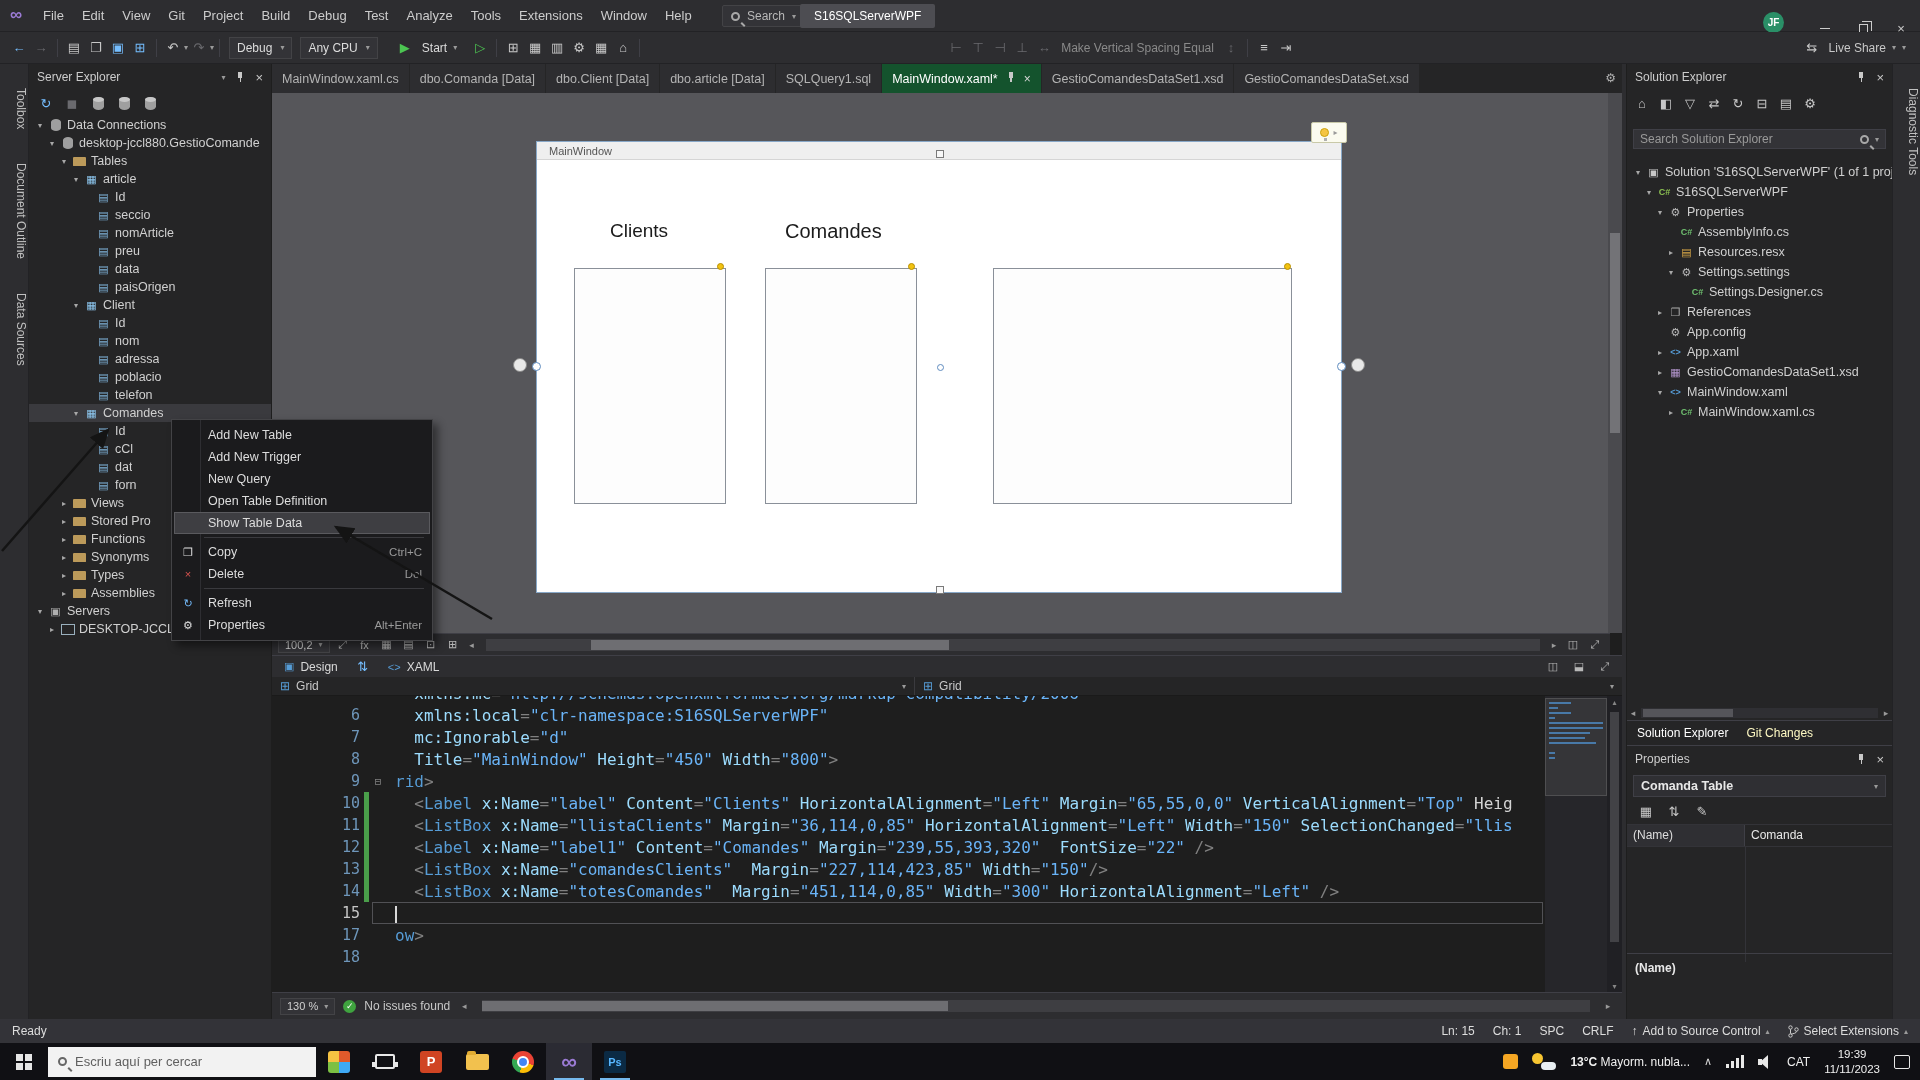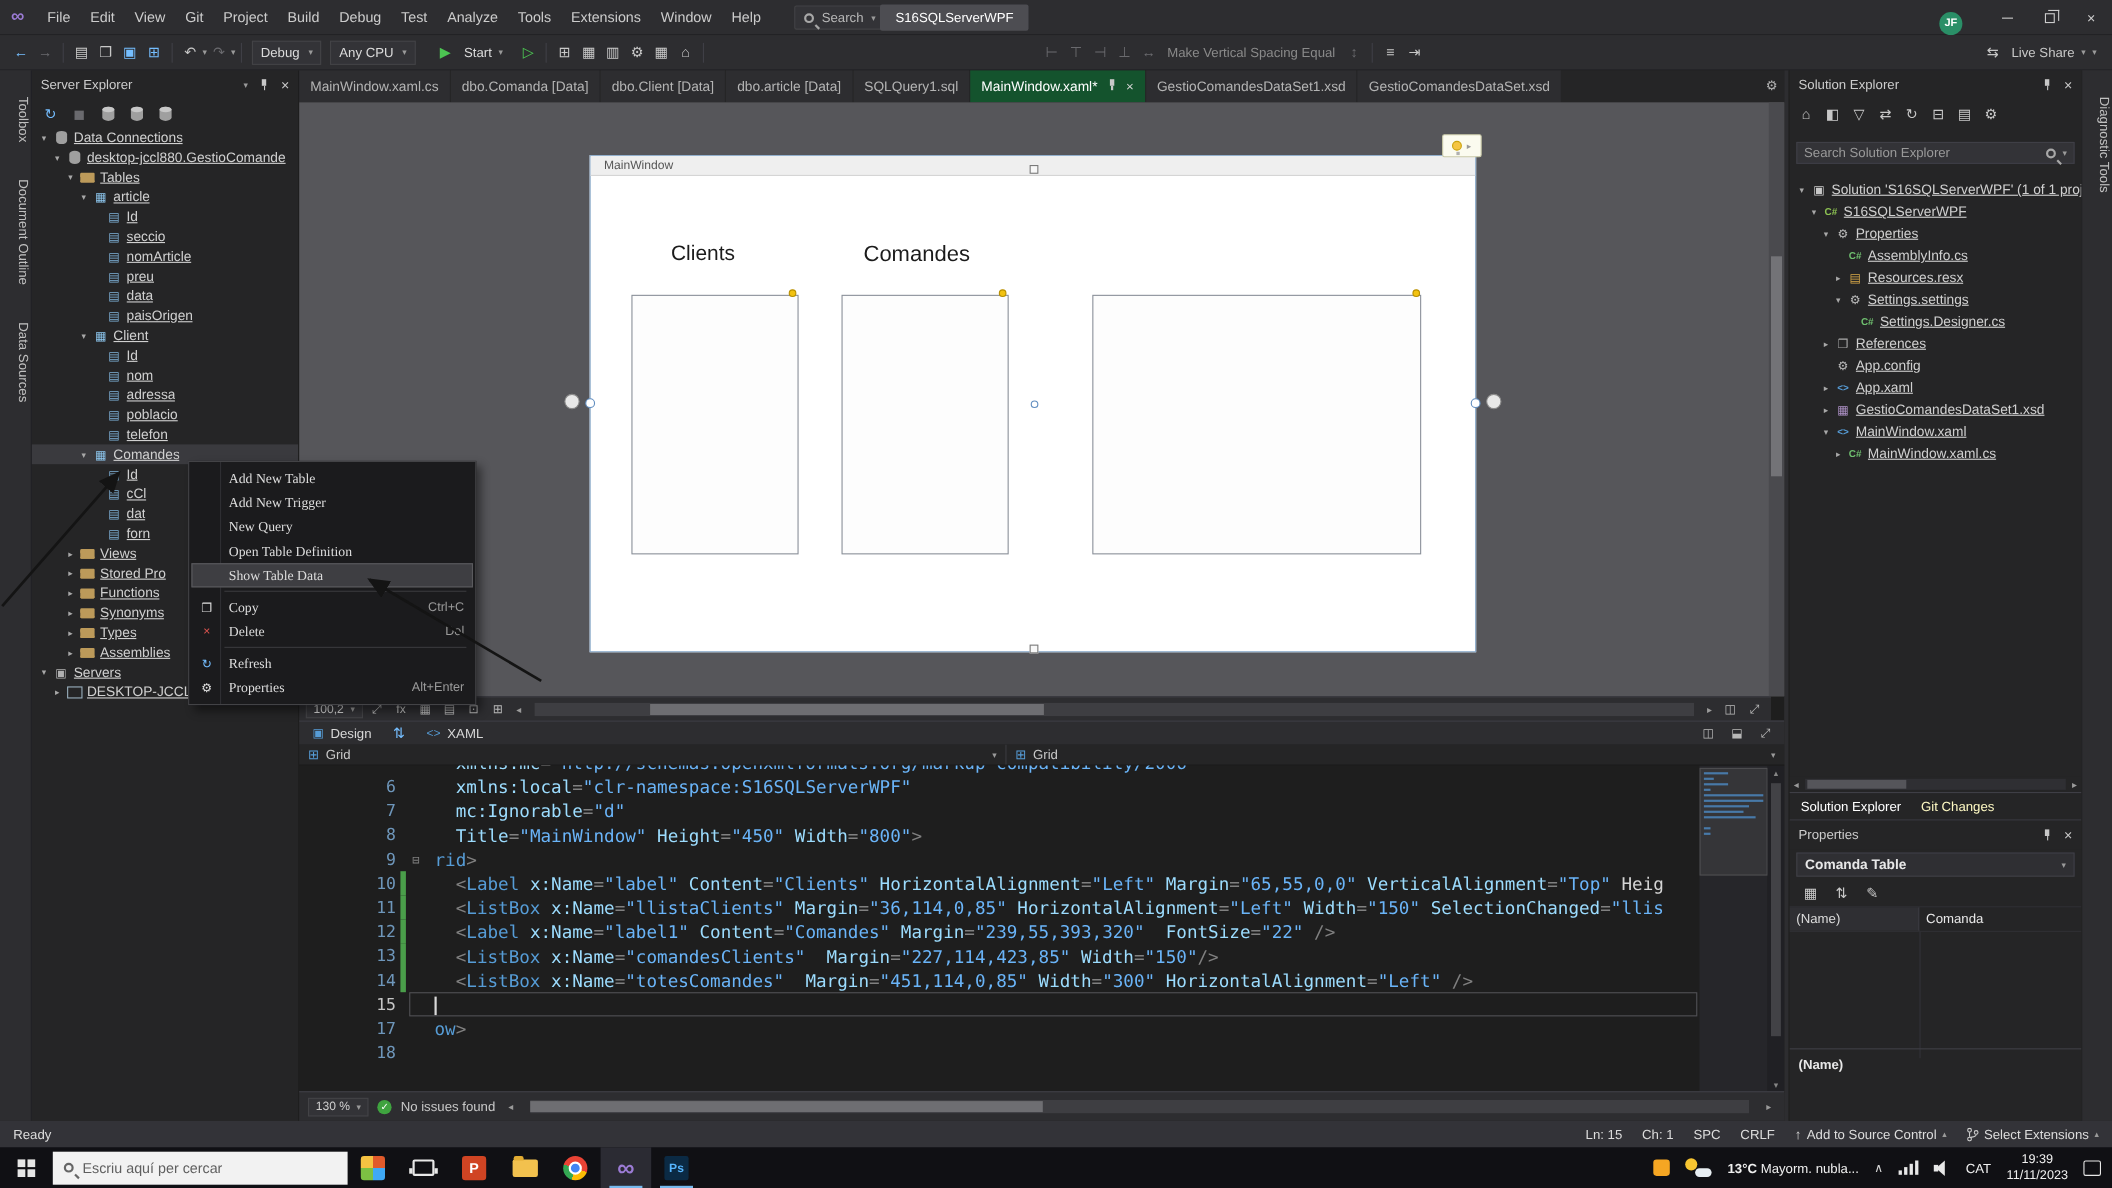--- a/index.html
+++ b/index.html
@@ -8,21 +8,21 @@
   i { font-style:normal; }
   #screen { position:relative; width:1920px; height:1080px; overflow:hidden; background:#2d2d30; color:#cccccc; font-size:13px; }
 
   
   #titlebar { position:absolute; left:0; top:0; width:1920px; height:32px; background:#2d2d30; border-bottom:1px solid #222225; }
   .vslogo { position:absolute; left:10px; top:5px; font-size:17px; color:#9b7bd4; font-weight:bold; }
   #menubar { position:absolute; left:34px; top:0; height:32px; display:flex; align-items:center; }
   .menu-item { padding:0 9px; line-height:32px; color:#cccccc; font-size:13px; cursor:default; }
   .tb-search { position:absolute; left:722px; top:5px; width:112px; height:22px; background:#333337; border:1px solid #434346; border-radius:2px; display:flex; align-items:center; gap:7px; padding:0 8px; color:#b8b8b8; font-size:12px; }
   .tb-title { position:absolute; left:800px; top:4px; height:24px; padding:0 14px; background:#4d4d52; color:#ffffff; font-size:12px; display:flex; align-items:center; border-radius:2px; }
-  .tb-right { position:absolute; right:0; top:0; height:32px; display:flex; align-items:flex-end; }
+  .tb-right { position:absolute; right:0; top:12px; height:32px; display:flex; align-items:flex-start; }
   .avatar { width:21px; height:21px; border-radius:50%; background:#2a8f67; color:#fff; font-size:10px; font-weight:bold; display:flex; align-items:center; justify-content:center; margin-right:22px; }
   .winbtn { width:38px; height:32px; display:flex; align-items:center; justify-content:center; color:#cccccc; font-size:13px; }
   .restore-shape { width:9px; height:9px; border:1px solid #ccc; position:relative; }
   .restore-shape::after { content:''; position:absolute; left:2px; top:-4px; width:9px; height:9px; border:1px solid #ccc; border-bottom:none; border-left:none; }
   .min-shape { width:10px; height:1px; background:#ccc; }
 
   
   #toolbar { position:absolute; left:0; top:32px; width:1920px; height:32px; background:#2d2d30; border-bottom:1px solid #222225; display:flex; align-items:center; padding:0 8px; }
   .gi { display:inline-flex; align-items:center; justify-content:center; min-width:22px; height:22px; font-size:13px; color:#c8c8c8; }
   .gi.blue { color:#75beff; }
@@ -65,28 +65,28 @@
   .ic-database::before, .ic-connections::before { content:''; width:10px; height:12px; background:#9f9f9f; border-radius:5px/3px; display:block; }
   .ic-server::before { content:''; width:12px; height:9px; border:1.5px solid #9ab0bd; display:block; }
   .ic-table { color:#8ec8f0; } .ic-column { color:#7fb2d9; }
   .ic-servers { color:#b0b0b0; } .ic-solution { color:#c8c8c8; }
   .ic-csproject { color:#8cc152; font-weight:bold; font-size:9px; }
   .ic-cs { color:#6fbf6f; font-weight:bold; font-size:9px; }
   .ic-properties,.ic-settings,.ic-config { color:#b8b8b8; }
   .ic-resx { color:#d8a848; } .ic-references { color:#a8a8a8; }
   .ic-xaml { color:#569cd6; font-weight:bold; font-size:9px; }
   .ic-xsd { color:#b093c9; }
-  .tlabel { overflow:hidden; text-overflow:clip;text-decoration:underline; }
+  .tlabel { overflow:hidden; text-overflow:clip; }
 
   
   #ctx-menu { position:absolute; left:171px; top:419px; width:262px; background:#1b1b1d; border:1px solid #434346; box-shadow:5px 5px 8px rgba(0,0,0,.45); padding:4px 2px; z-index:60; }
   #ctx-menu::before { content:''; position:absolute; left:28px; top:0; bottom:0; width:1px; background:#2e2e32; }
   .cm-item { height:22px; display:flex; align-items:center; font-size:12.5px; color:#dddddd; position:relative; padding-right:8px; }
   .cm-item .cm-icon { width:28px; flex:0 0 28px; display:flex; align-items:center; justify-content:center; font-size:11px; }
-  .cm-item .cm-label { flex:1; padding-left:6px;font-family:Liberation Serif, serif; }
+  .cm-item .cm-label { flex:1; padding-left:6px; }
   .cm-item .cm-short { color:#9a9a9a; font-size:11.5px; }
   .cm-item.hover { background:#3e3e42; outline:1px solid #5a5a5e; outline-offset:-1px; }
   .cm-sep { height:1px; background:#3a3a3e; margin:3px 6px 3px 30px; }
   .cm-red { color:#d9534f; } .cm-blue { color:#75beff; }
 
   
   #center { position:absolute; left:272px; top:64px; width:1350px; bottom:61px; background:#1e1e1e; }
   #tabstrip { position:absolute; left:0; top:0; right:0; height:29px; background:#252526; display:flex; align-items:flex-end; }
   .tab { height:29px; display:flex; align-items:center; padding:0 10px; font-size:12.5px; color:#b4b4b4; background:#2d2d30; margin-right:1px; cursor:default; gap:8px; }
   .tab.active { background:#14532d; color:#ffffff; }

